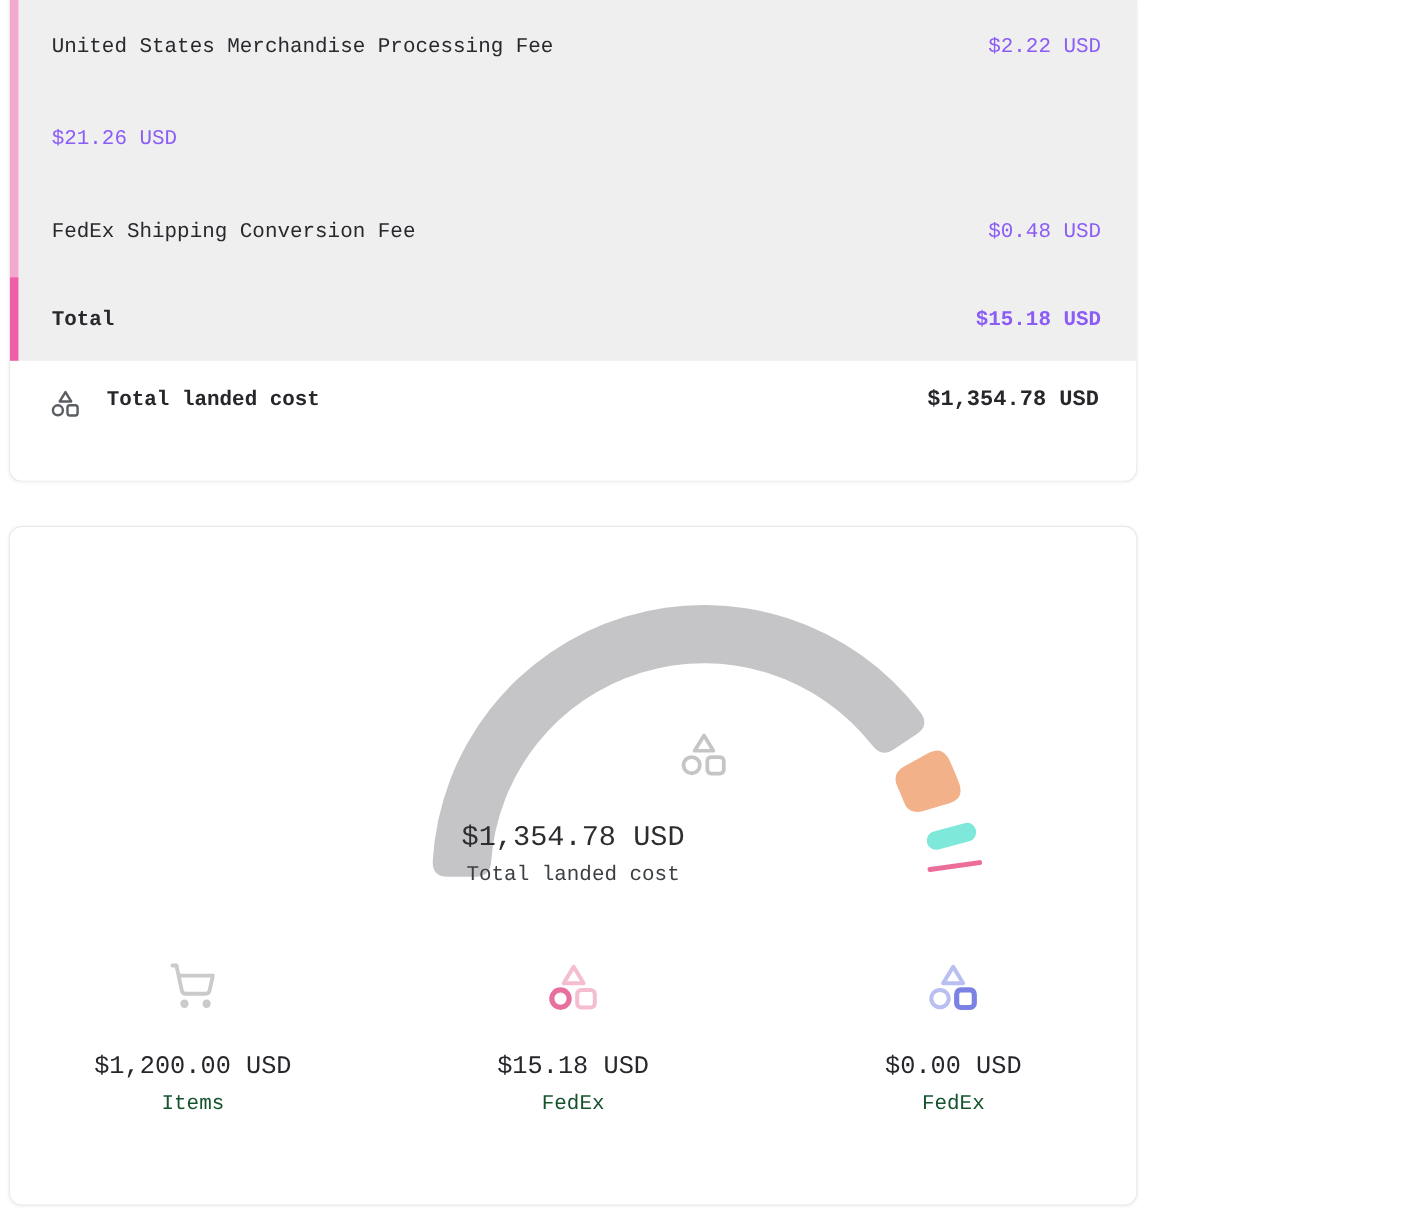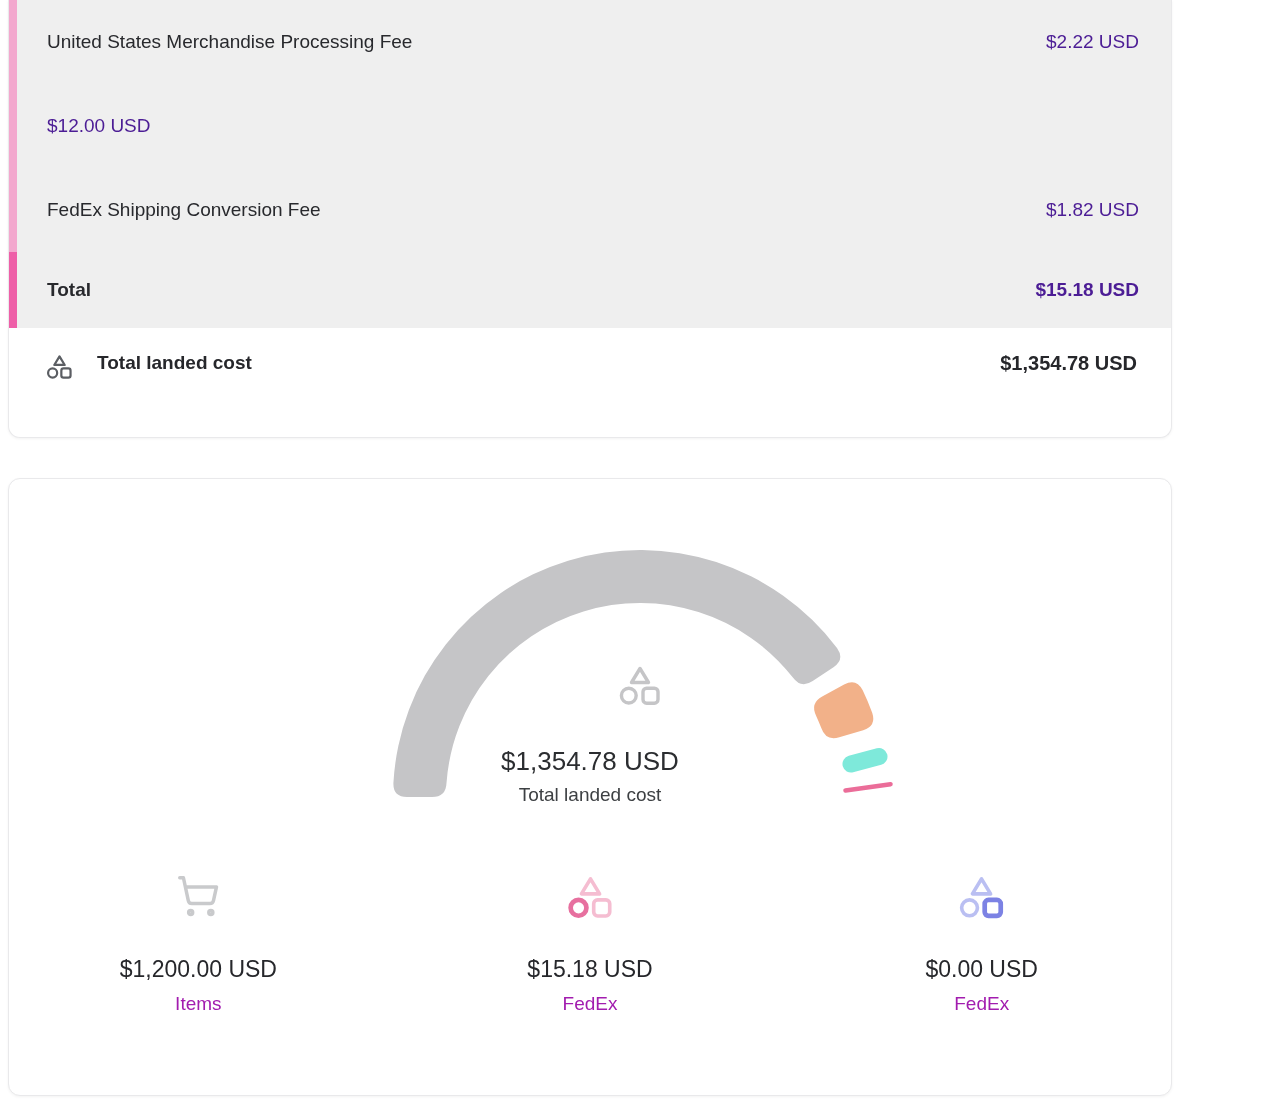--- a/index.html
+++ b/index.html
@@ -2,38 +2,39 @@
 <html><head>
 <meta charset="utf-8">
 <style>
   html,body{margin:0;padding:0;}
   body{
     width:1280px;height:1106px;position:relative;background:#ffffff;
     font-family:"Liberation Sans","DejaVu Sans",sans-serif;color:#28292d;
     -webkit-font-smoothing:antialiased;
   }
   .card{
-    position:absolute;left:8px;width:1164px;background:#fff;
+    position:absolute;left:8px;width:1026px;background:#fff;
     border:1px solid #e9e9eb;box-shadow:0 1px 3px rgba(0,0,0,.05);
     box-sizing:border-box;
+    font-family:Liberation Mono, monospace;
   }
   .card-summary{top:0;height:438px;border-top:none;border-radius:0 0 12px 12px;overflow:hidden;}
   .card-graph{top:478px;height:618px;border-radius:12px;overflow:hidden;}
 
   
   .fees-section{display:flex;height:328px;}
   .accent-bar{width:8px;display:flex;flex-direction:column;flex:none;}
   .accent-top{height:252px;}
   .accent-bottom{flex:1;}
   .fees-table{flex:1;background:#efefef;display:flex;flex-direction:column;}
   .fee-row{height:84px;display:flex;align-items:center;justify-content:space-between;
     padding:0 32px 0 30px;font-size:19px;}
   .fee-row.total{height:76px;font-weight:700;}
   .fee-label{color:#28292d;}
-  .fee-value{color:#4c1d95;}
+  .fee-value{color:#8b5cf6;}
 
   
   .landed-row{height:109px;display:flex;align-items:flex-start;padding:24px 34px 0 37px;box-sizing:border-box;}
   .landed-row .shapes-sm{width:27px;height:27px;flex:none;margin-top:1px;}
   .landed-label{font-size:19px;font-weight:700;margin-left:24px;flex:1;color:#26272b;}
   .landed-value{font-size:20px;font-weight:700;color:#26272b;}
 
   
   .gauge-area{position:relative;height:352px;}
   .gauge-area svg.gauge{position:absolute;left:0;top:0;}
@@ -41,43 +42,43 @@
   .center-value{position:absolute;left:0;top:267px;width:100%;text-align:center;
     font-size:26px;color:#2b2d30;}
   .center-label{position:absolute;left:0;top:305px;width:100%;text-align:center;
     font-size:19px;color:#3d4043;}
 
   
   .breakdown-row{display:flex;padding:0 16px;margin-top:41px;gap:45px;}
   .bd-col{flex:1;display:flex;flex-direction:column;align-items:center;}
   .bd-icon{height:48px;display:flex;align-items:center;justify-content:center;}
   .bd-value{margin-top:36px;font-size:23px;color:#26272b;}
-  .bd-label{margin-top:10px;font-size:19px;color:#a21caf;}
+  .bd-label{margin-top:10px;font-size:19px;color:#14532d;}
   svg{display:block;}
 </style>
 </head>
 <body>
 
 <div class="card card-summary">
   <div class="fees-section">
     <div class="accent-bar">
       <div class="accent-top" style="background: rgb(243, 168, 206);"></div>
       <div class="accent-bottom" style="background: rgb(238, 95, 168);"></div>
     </div>
     <div class="fees-table" style="background: rgb(239, 239, 239);">
       <div class="fee-row">
         <span class="fee-label">United States Merchandise Processing Fee</span>
         <span class="fee-value">$2.22 USD</span>
       </div>
       <div class="fee-row">
-        <span class="fee-value">$12.00 USD</span>
+        <span class="fee-value">$21.26 USD</span>
       </div>
       <div class="fee-row">
         <span class="fee-label">FedEx Shipping Conversion Fee</span>
-        <span class="fee-value">$1.82 USD</span>
+        <span class="fee-value">$0.48 USD</span>
       </div>
       <div class="fee-row total">
         <span class="fee-label">Total</span>
         <span class="fee-value">$15.18 USD</span>
       </div>
     </div>
   </div>
 
   <div class="landed-row">
     <svg class="shapes-sm" viewBox="0 0 44 44" fill="none">

